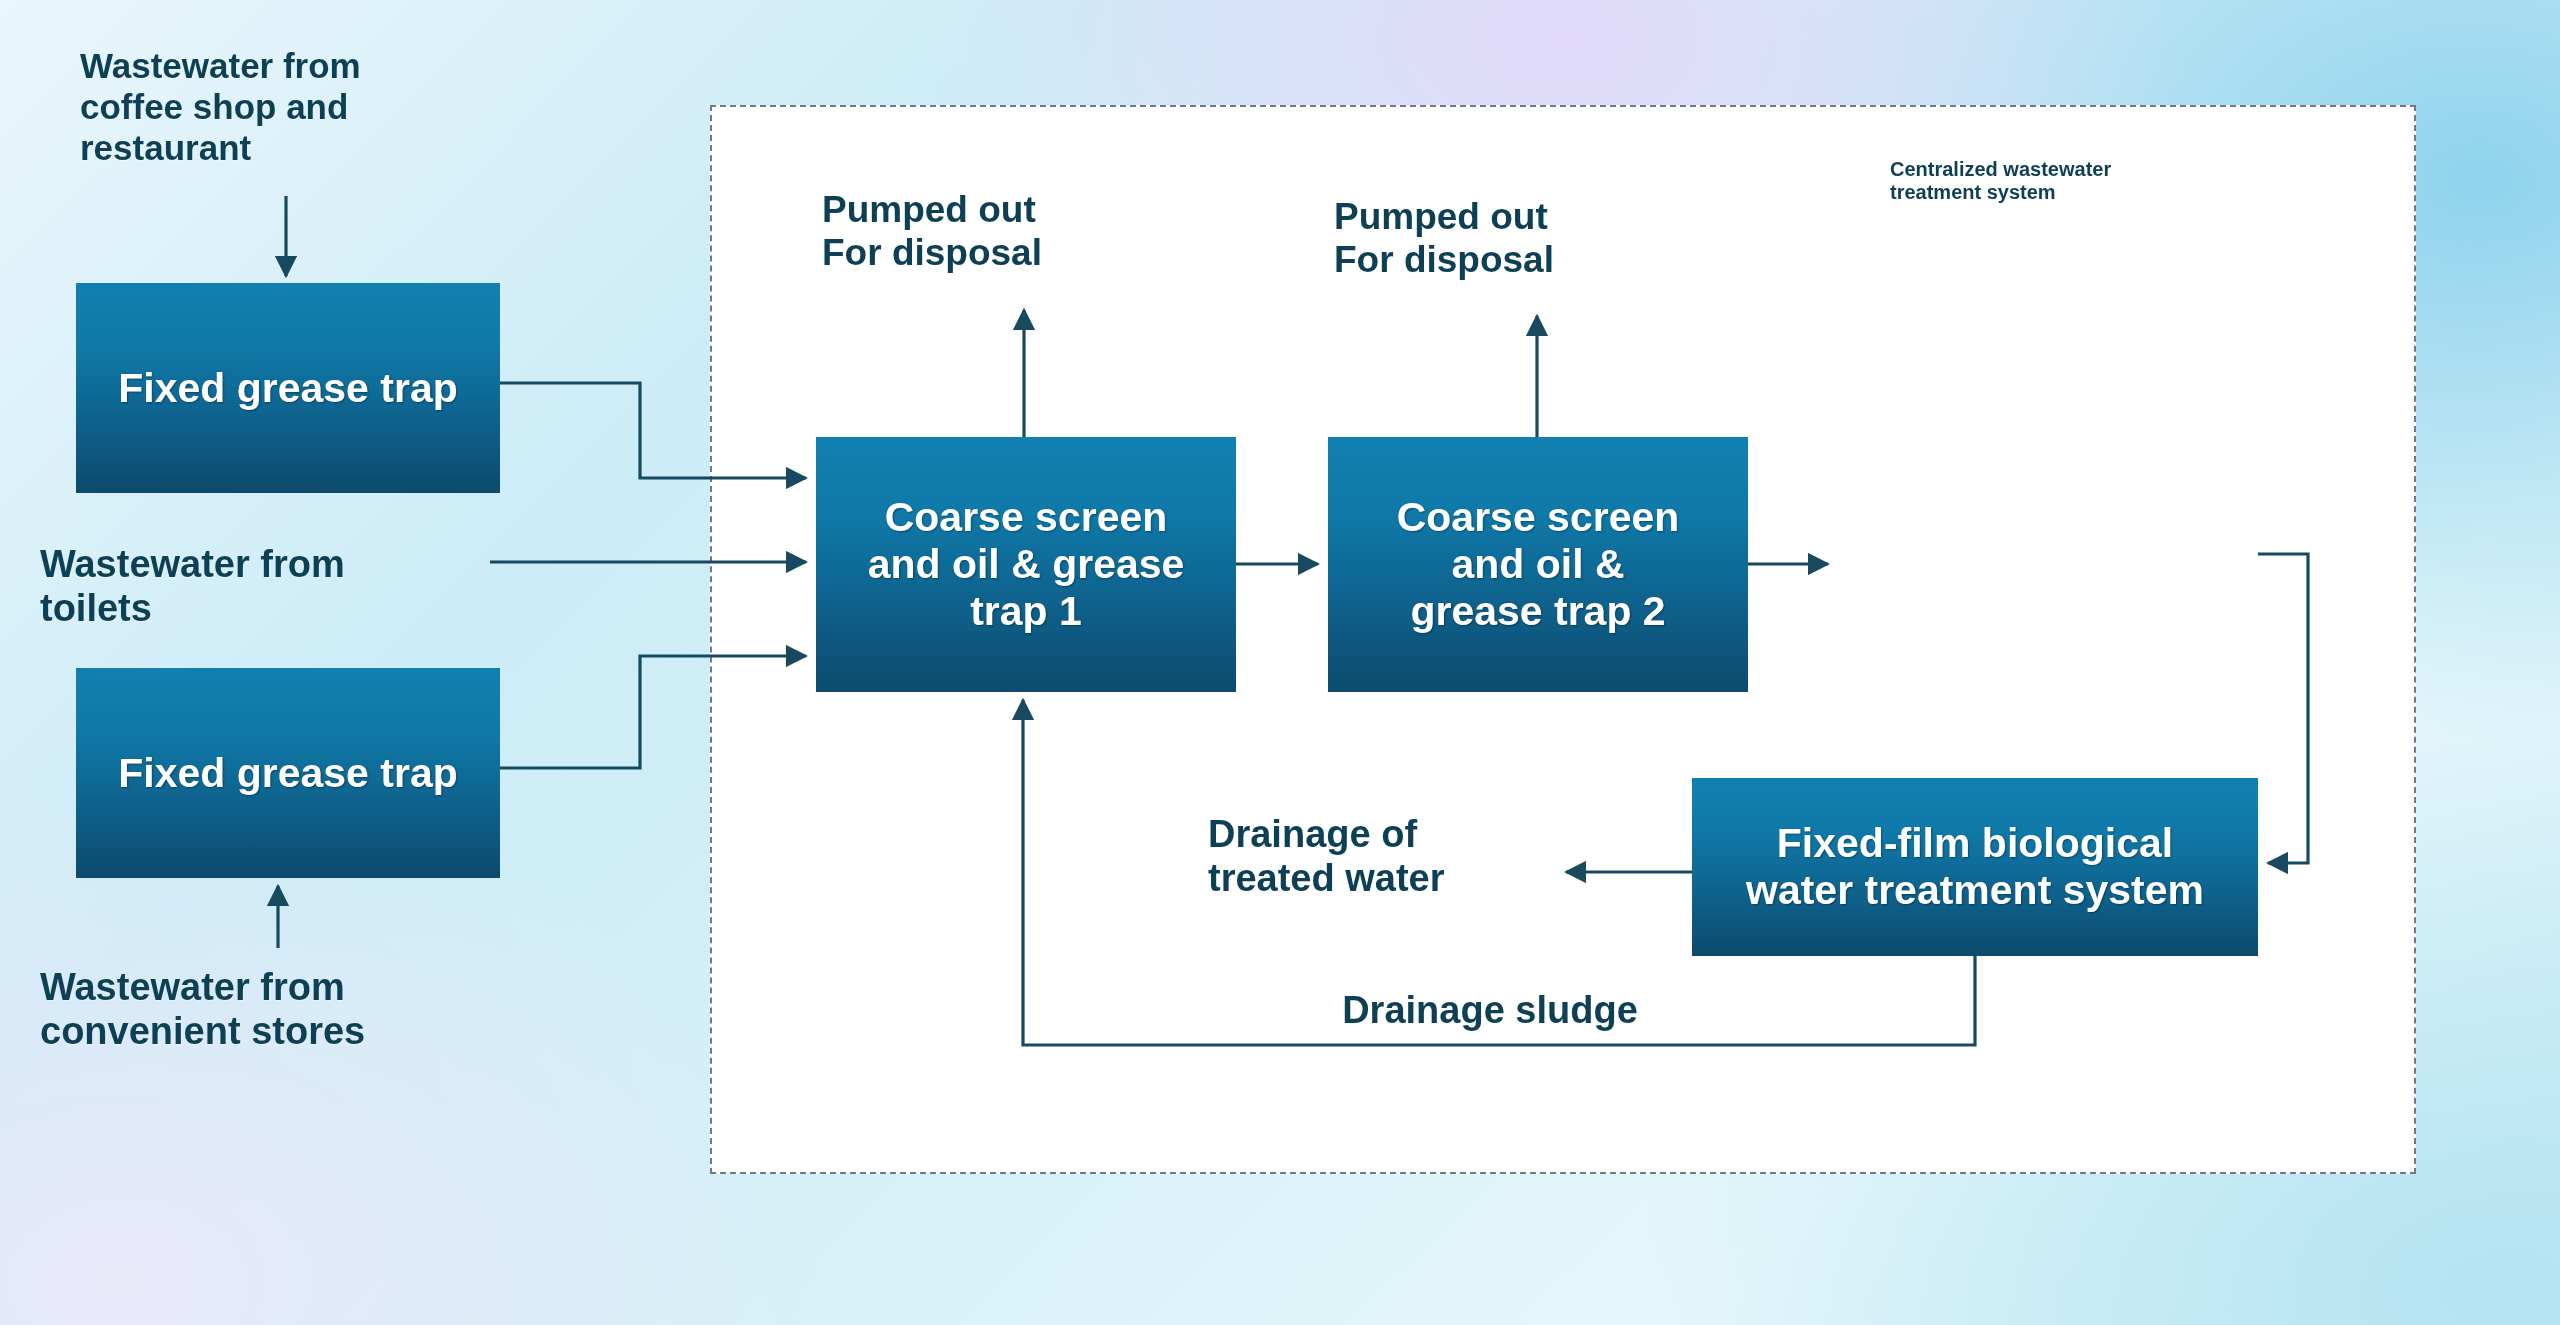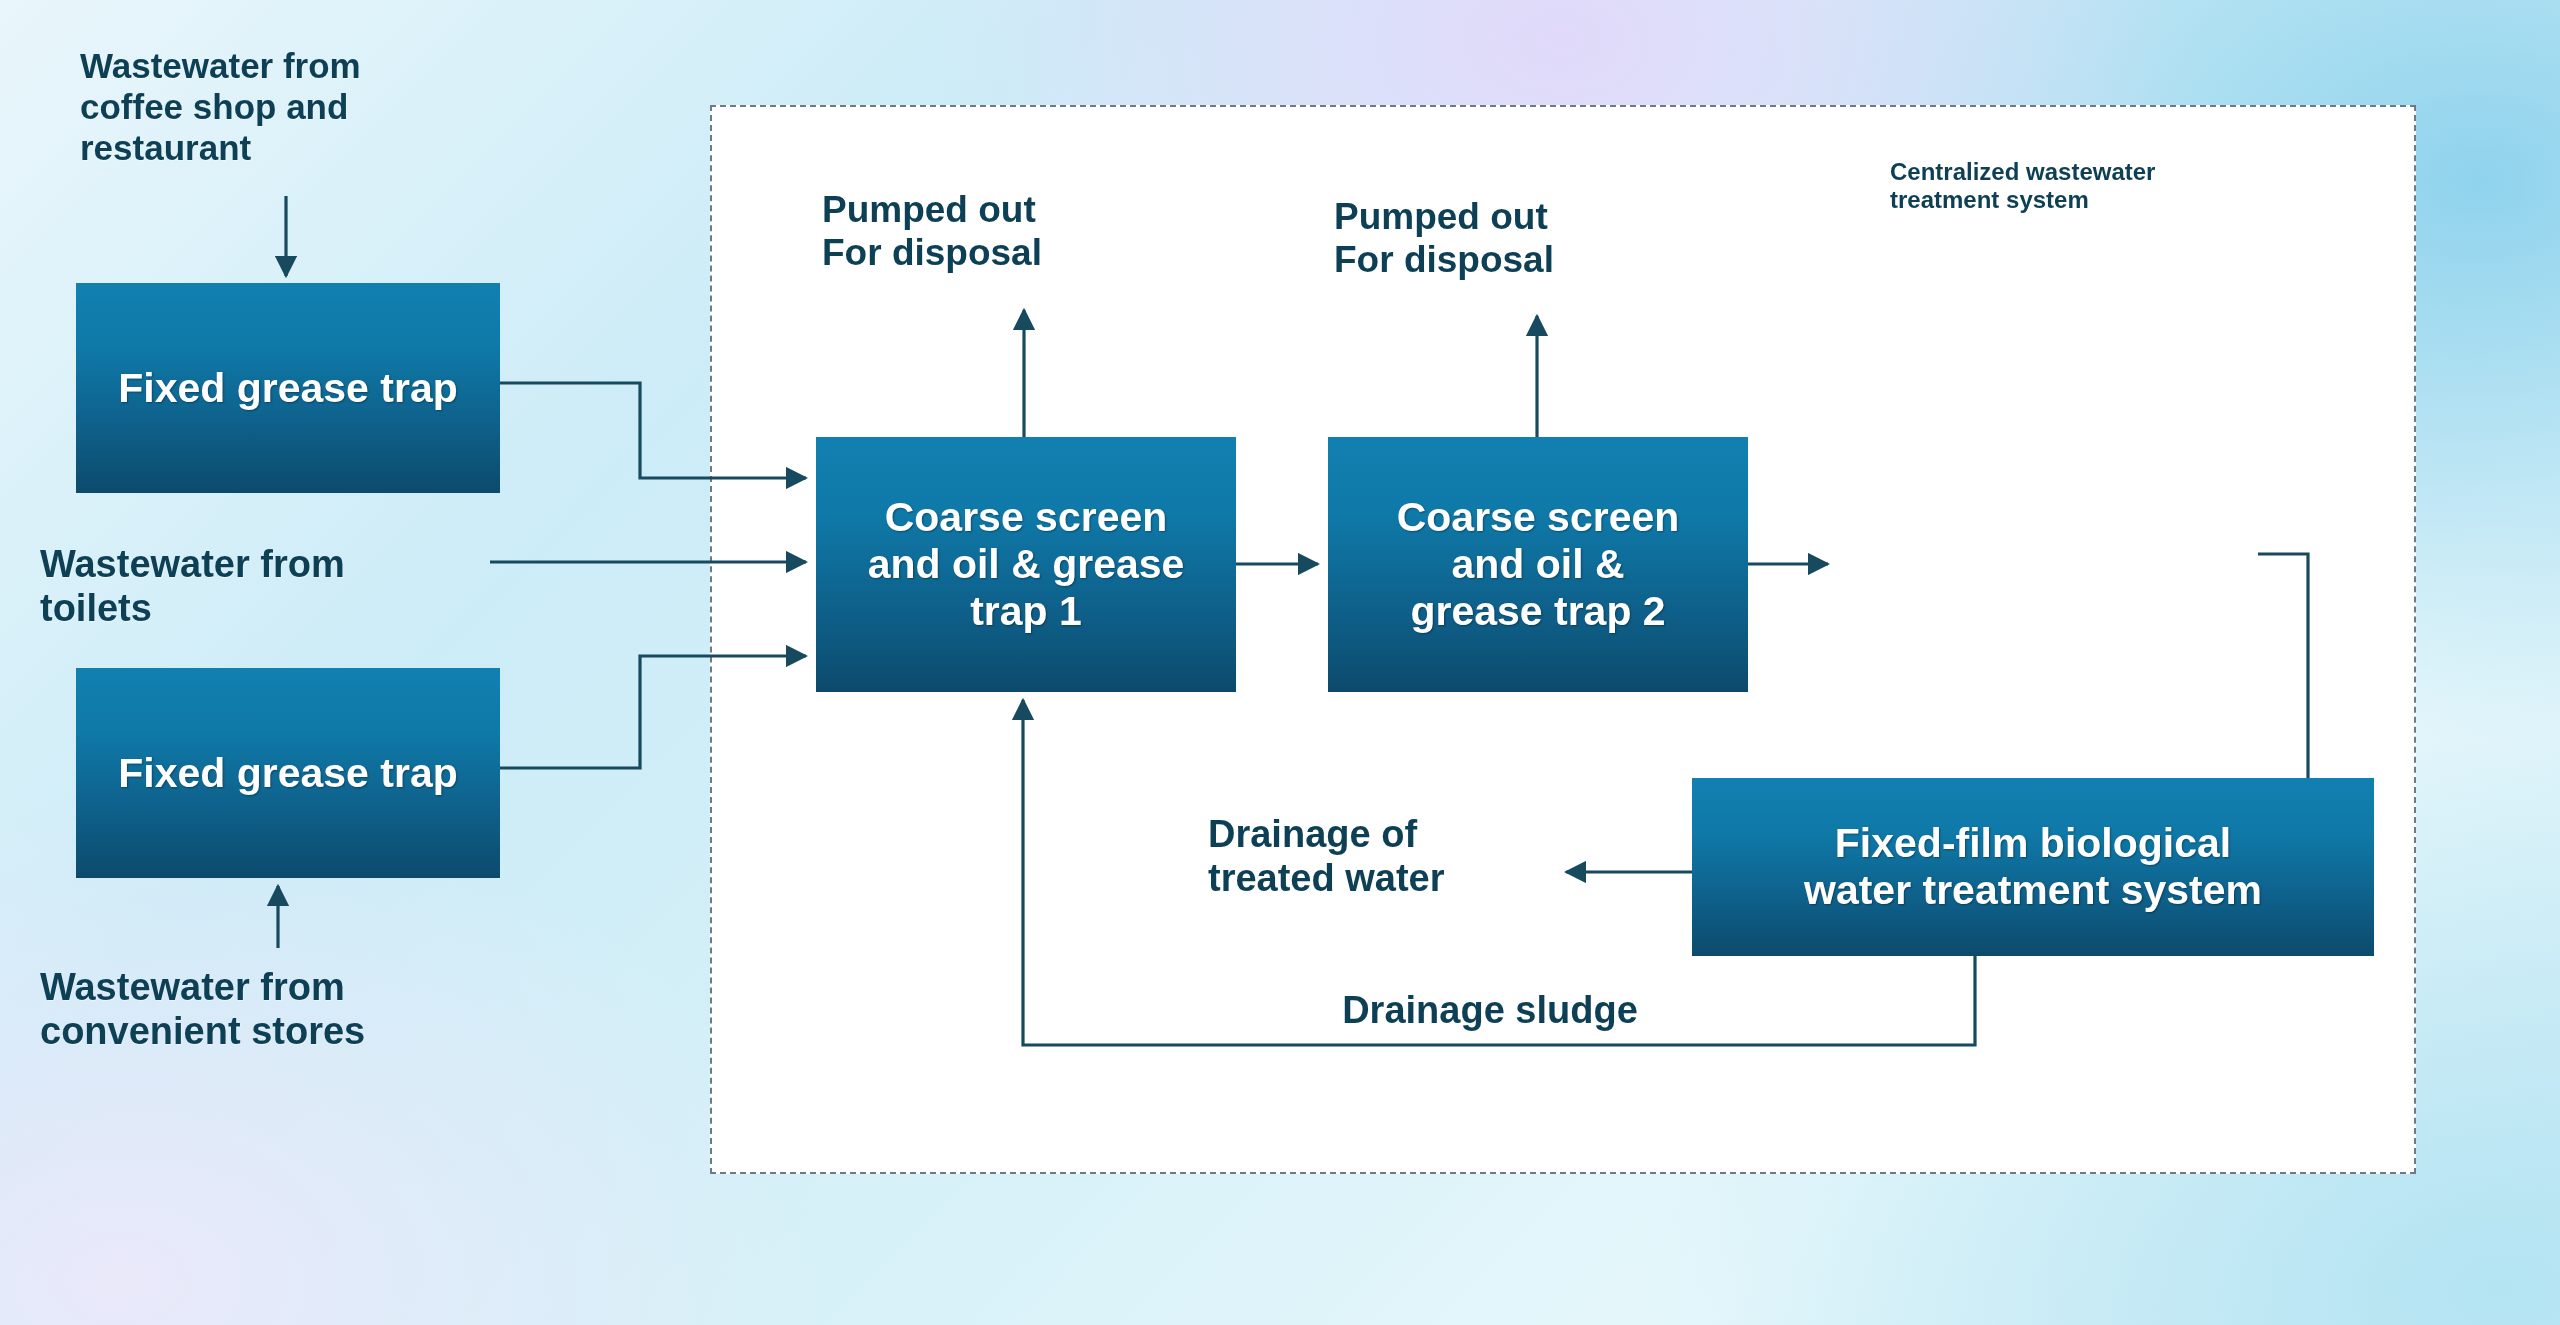--- a/index.html
+++ b/index.html
@@ -46,38 +46,38 @@
     text-shadow: 1px 1px 2px rgba(0,0,0,0.35);
     padding: 4px 10px;
   }
   .box-label { display: block; white-space: pre-line; }
 
   #box-grease-top   { left: 76px;  top: 283px;  width: 424px; height: 210px; font-size: 41px; }
   #box-grease-bot   { left: 76px;  top: 668px;  width: 424px; height: 210px; font-size: 41px; }
   #box-trap1        { left: 816px; top: 437px;  width: 420px; height: 255px; font-size: 41px; }
   #box-trap2        { left: 1328px;top: 437px;  width: 420px; height: 255px; font-size: 41px; }
   #box-eq           { left: 1838px;top: 437px;  width: 420px; height: 255px; font-size: 41px; }
-  #box-bio          { left: 1692px;top: 778px;  width: 682px; height: 178px; font-size: 41px; }
+  #box-bio          { left: 1692px;top: 778px;  width: 566px; height: 178px; font-size: 41px; }
 
   
   .lbl {
     position: absolute;
     color: #0d3f55;
     font-weight: bold;
     text-align: left;
     line-height: 1.17;
     white-space: pre-line;
     text-shadow: 0.5px 0.5px 1px rgba(255,255,255,0.5);
   }
   #lbl-coffee    { left: 80px;  top: 46px;  width: 420px; font-size: 35px; }
   #lbl-toilets   { left: 40px;  top: 542px; width: 500px; font-size: 38px; }
   #lbl-stores    { left: 40px;  top: 965px; width: 500px; font-size: 38px; }
   #lbl-pumped-1  { left: 822px; top: 188px; width: 410px; font-size: 37px; }
   #lbl-pumped-2  { left: 1334px;top: 195px; width: 410px; font-size: 37px; }
-  #lbl-central   { left: 1890px;top: 158px; width: 500px; font-size: 24px; }
+  #lbl-central   { left: 1890px;top: 158px; width: 500px; font-size: 20px; }
   #lbl-drainage  { left: 1208px;top: 812px; width: 340px; font-size: 38px; }
   #lbl-sludge    { left: 1240px;top: 988px; width: 500px; font-size: 38px; text-align: center; }
 
   
   #wires {
     position: absolute;
     left: 0; top: 0;
     width: 2560px; height: 1325px;
     pointer-events: none;
   }

